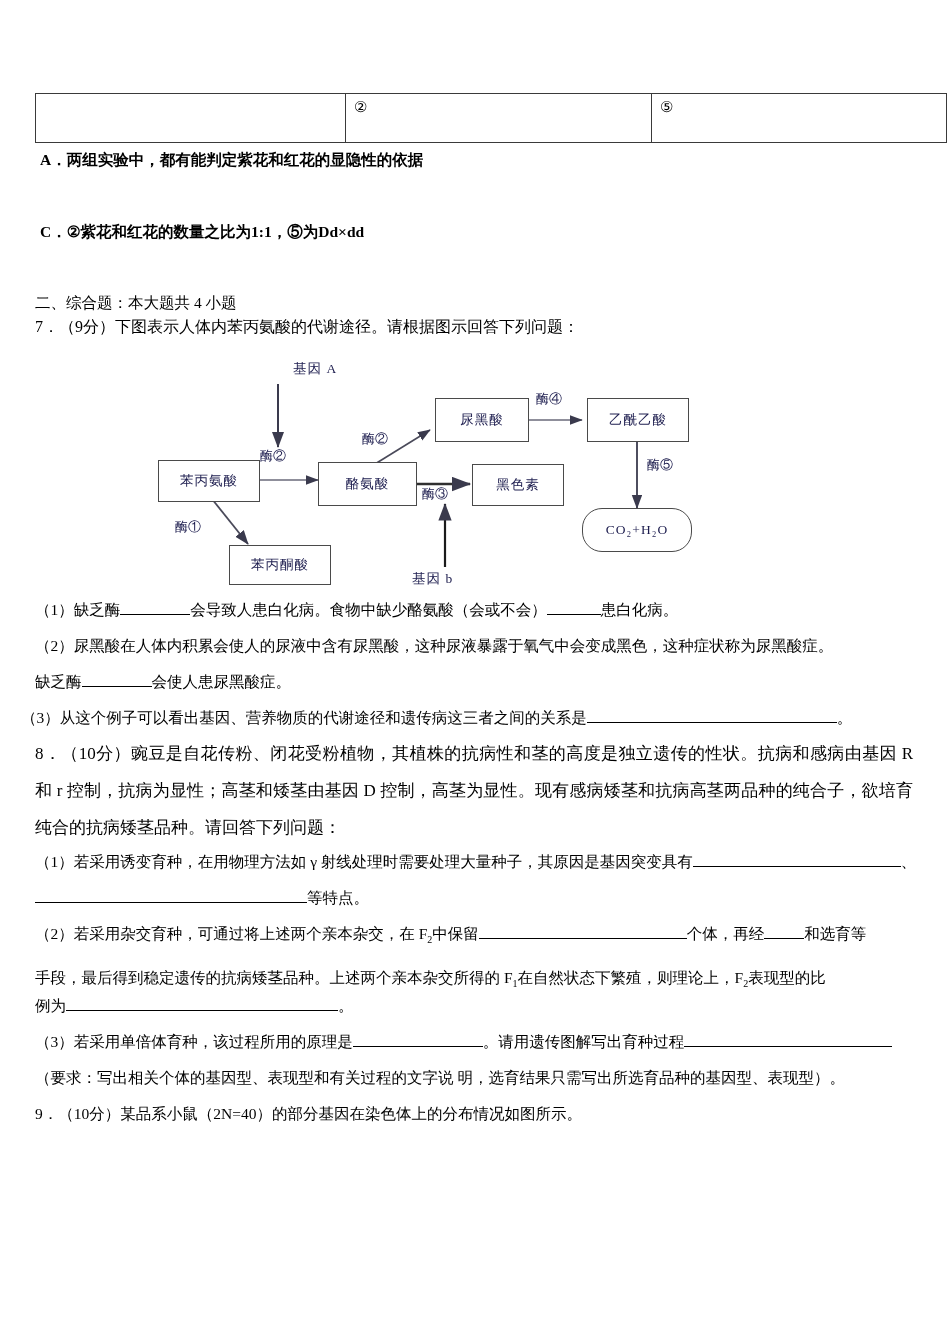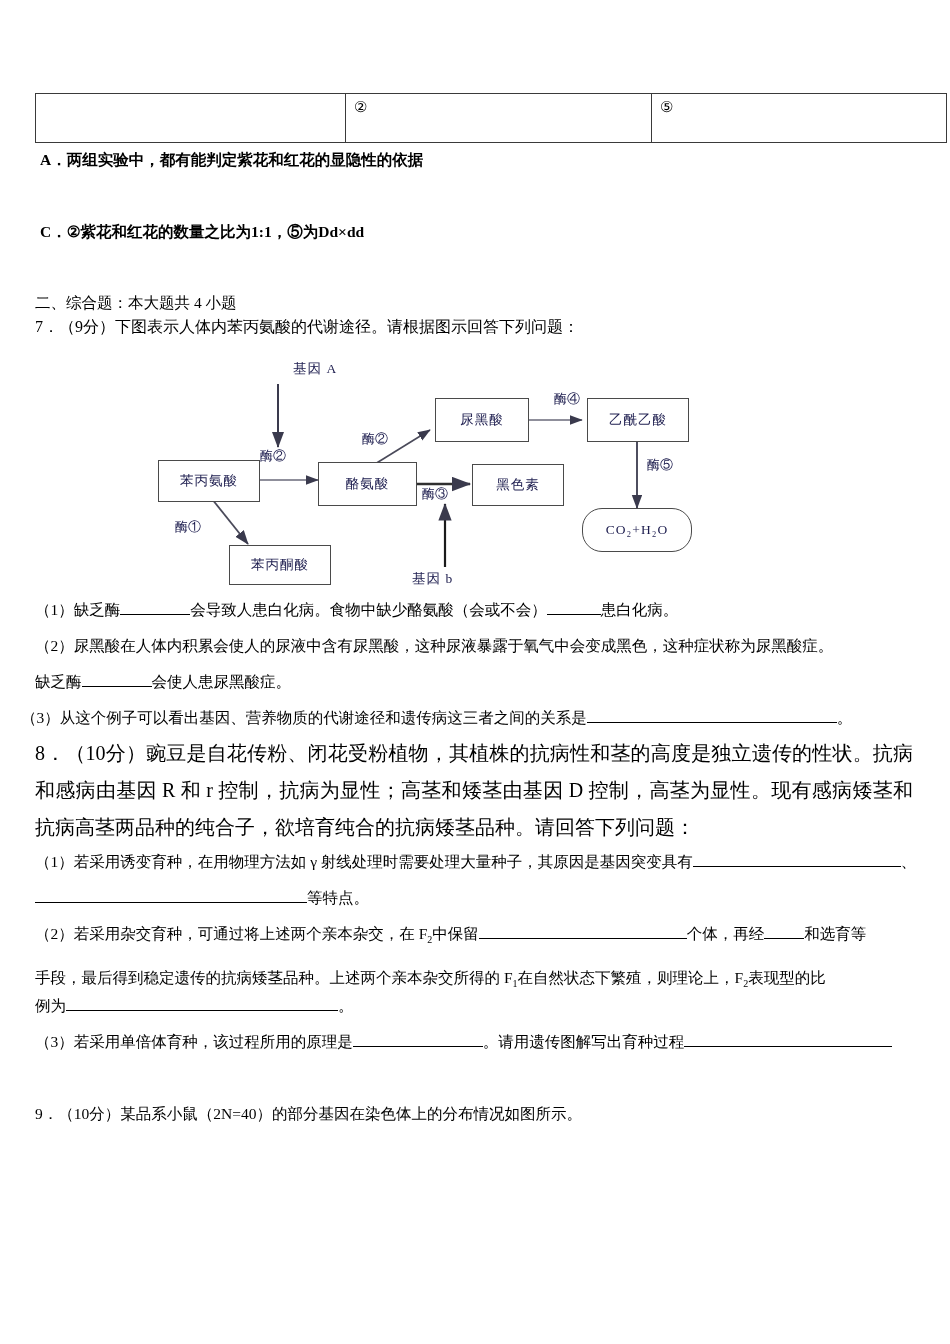--- a/index.html
+++ b/index.html
@@ -53,21 +53,21 @@
   }
   .opt-line {
     font-weight: bold;
     font-size: 15.5px;
   }
   .opt-line .lbl { font-family: "Liberation Serif", serif; }
   .sec-head { font-size: 15.5px; }
   .qline { font-size: 16px; }
   .wrap {
     position: absolute;
-    font-size: 20px;
+    font-size: 17px;
     line-height: 37px;
     font-family: "Liberation Serif", "DejaVu Serif", serif;
     text-align: justify;
   }
   .u-short { display:inline-block; width: 54px; border-bottom: 1.3px solid #000; }
   .u-xshort { display:inline-block; width: 40px; border-bottom: 1.3px solid #000; }
   .u-mid { display:inline-block; width: 70px; border-bottom: 1.3px solid #000; }
   .u-long { display:inline-block; width: 130px; border-bottom: 1.3px solid #000; }
   .u-xlong { display:inline-block; width: 208px; border-bottom: 1.3px solid #000; }
   .u-xxlong { display:inline-block; width: 250px; border-bottom: 1.3px solid #000; }
@@ -168,21 +168,21 @@
       <line x1="487" y1="86" x2="487" y2="156" stroke="#3a3a4d" stroke-width="1.8" marker-end="url(#ah)"></line>
     </svg>
 
     <div class="dgene" style="left:95px; top:8px;margin-left:48px;">基因 A</div>
     <div class="dgene" style="left:262px; top:218px;">基因 b</div>
 
     <div class="dlabel" style="left:110px; top:95px;">酶②</div>
     <div class="dlabel" style="left:25px; top:166px;">酶①</div>
     <div class="dlabel" style="left:212px; top:78px;">酶②</div>
     <div class="dlabel" style="left:272px; top:133px;">酶③</div>
-    <div class="dlabel" style="left:384px; top:38px;padding-left:20px;">酶④</div>
+    <div class="dlabel" style="left:366px; top:38px;padding-left:20px;">酶④</div>
     <div class="dlabel" style="left:497px; top:104px;">酶⑤</div>
 
     <div class="dbox" style="left:8px;  top:108px; width:100px; height:40px;">苯丙氨酸</div>
     <div class="dbox" style="left:79px; top:193px; width:100px; height:38px;">苯丙酮酸</div>
     <div class="dbox" style="left:168px;top:110px; width:97px; height:42px;">酪氨酸</div>
     <div class="dbox" style="left:285px;top:46px;  width:92px; height:42px;">尿黑酸</div>
     <div class="dbox" style="left:322px;top:112px; width:90px; height:40px;">黑色素</div>
     <div class="dbox" style="left:437px;top:46px;  width:100px;height:42px;">乙酰乙酸</div>
     <div class="dbox" style="left:432px;top:156px; width:108px;height:42px;border-radius:20px;">CO₂+H₂O</div>
   </div>
@@ -221,18 +221,19 @@
     <span>手段，最后得到稳定遗传的抗病矮茎品种。上述两个亲本杂交所得的 F</span><sub>1</sub><span>在自然状态下繁殖，则理论上，F</span><sub>2</sub><span>表现型的比</span>
   </div>
   <div class="line" style="left:35px; top:996px;">
     <span>例为</span><span class="u-full"></span><span>。</span>
   </div>
 
   <div class="line" style="left:35px; top:1032px;">
     <span>（3）</span><span>若采用单倍体育种，该过程所用的原理是</span><span class="u-long"></span><span>。请用遗传图解写出育种过程</span><span class="u-xlong"></span>
   </div>
 
+  <div class="line" style="left:35px; top:1068px;">（要求：写出相关个体的基因型、表现型和有关过程的文字说 明，选育结果只需写出所选育品种的基因型、表现型）。</div>
 
   <div class="line" style="left:35px; top:1104px;">
     <span>9．</span><span>（10分）</span><span>某品系小鼠（2N=40）的部分基因在染色体上的分布情况如图所示。</span>
   </div>
 
 </div>
 
 </body></html>

